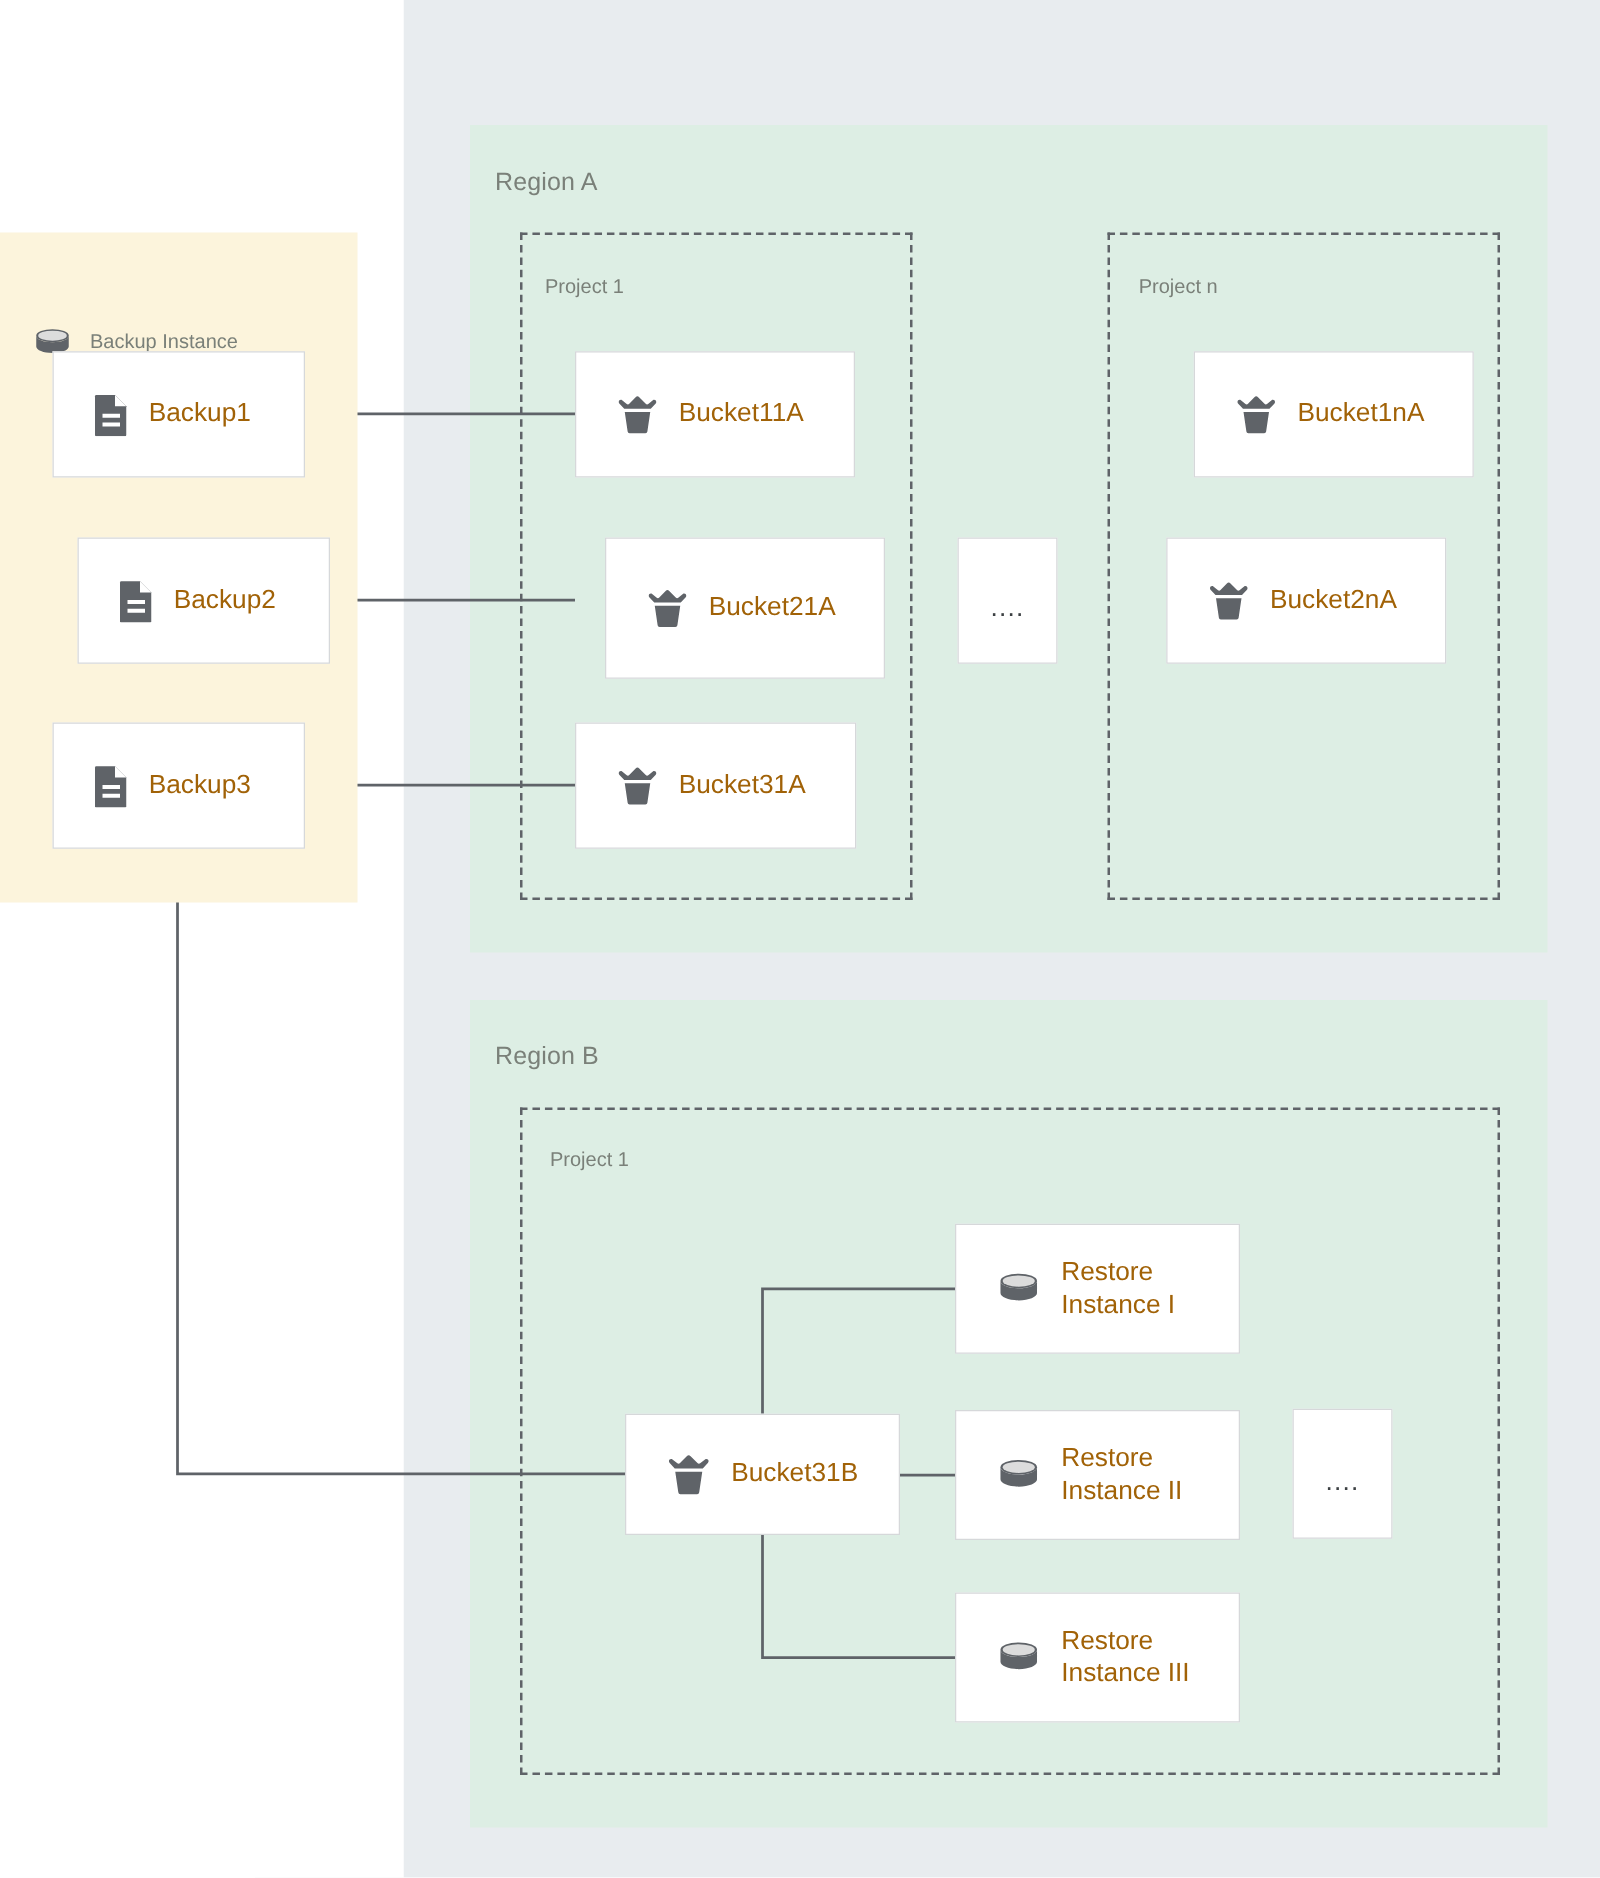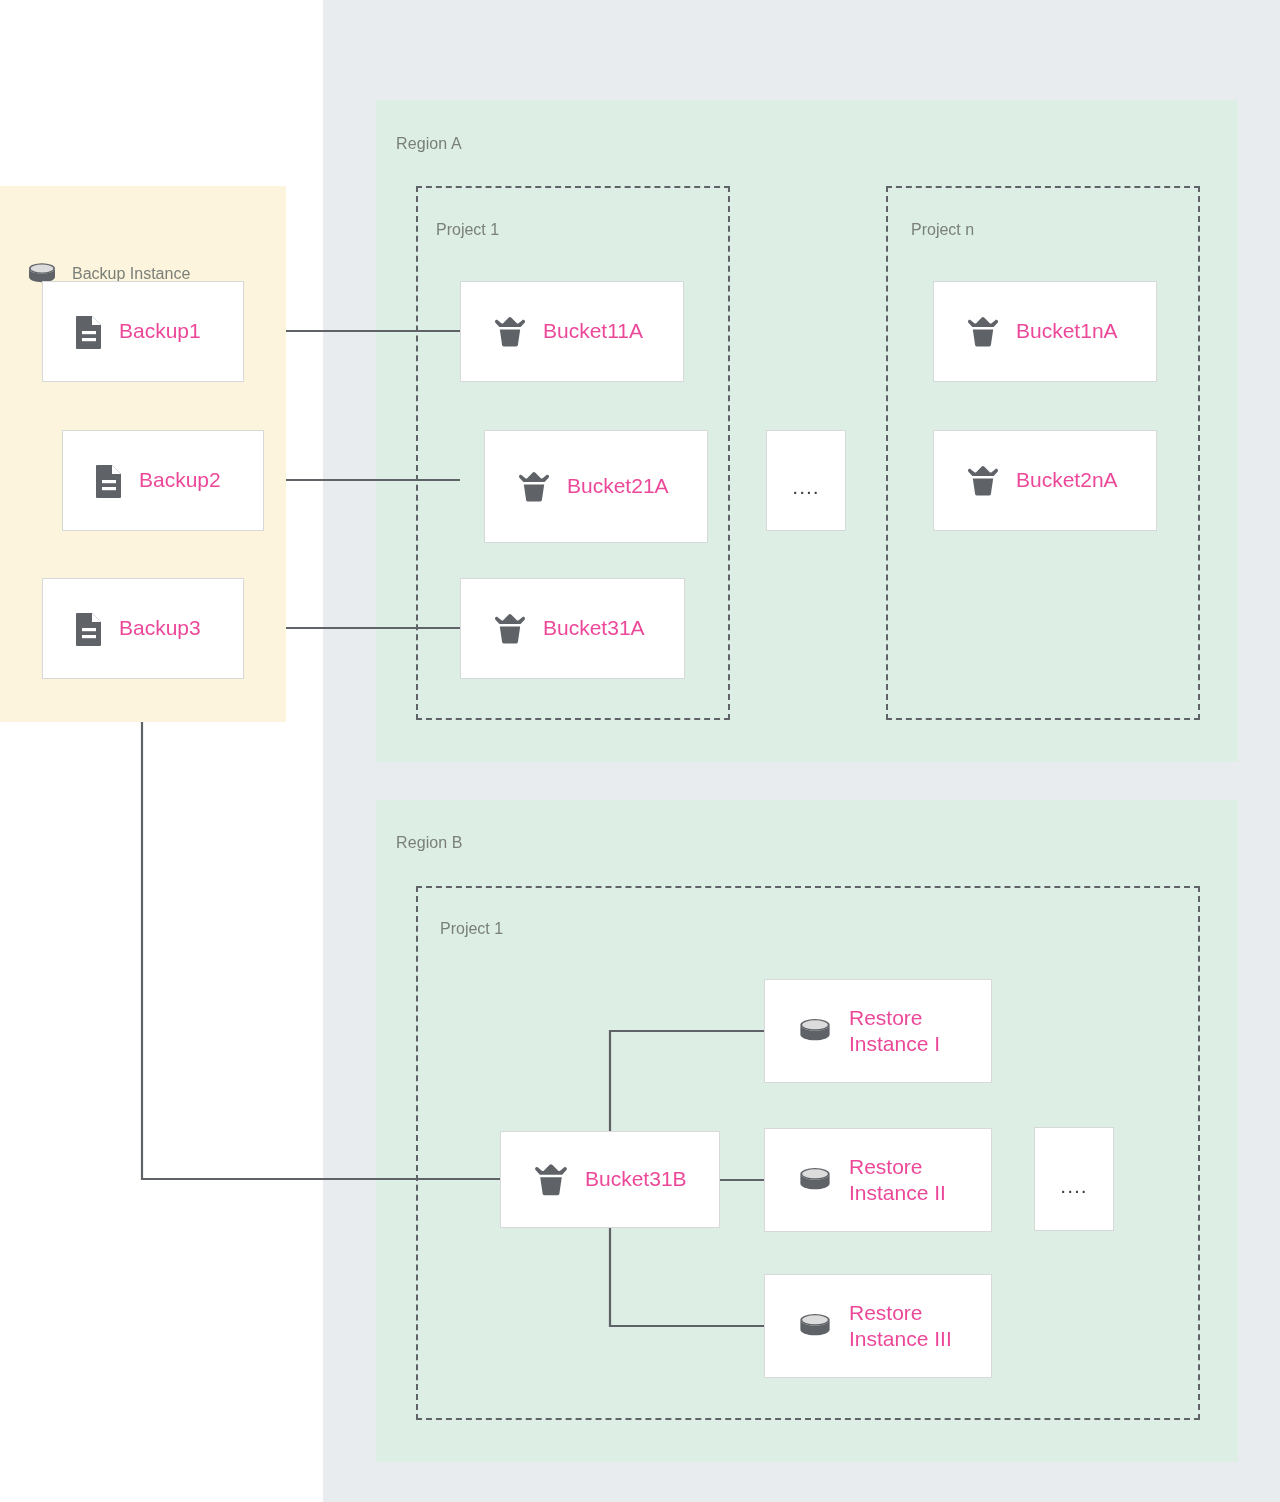--- a/index.html
+++ b/index.html
@@ -28,21 +28,21 @@
     white-space: nowrap;
   }
   .gcp-logo .wordmark b { font-weight: 400; color:#5f6368; }
 
   .region {
     position: absolute;
     background: #ddeee4;
   }
   .region-label {
     position: absolute;
-    font-size: 16px; color: #7a8079;
+    font-size: 20px; color: #7a8079;
     letter-spacing: 0.1px;
   }
   #region-a { left: 376px; top: 100px; width: 862px; height: 662px; }
   #region-b { left: 376px; top: 800px; width: 862px; height: 662px; }
 
   .project {
     position: absolute;
     border: 2px dashed #5f6368;
     background: transparent;
   }
@@ -71,21 +71,21 @@
   
   .node {
     position: absolute;
     background: #ffffff;
     border: 1px solid #d6d8da;
     display: flex; align-items: center;
     gap: 16px;
     padding-left: 32px;
   }
   .node .label {
-    font-size: 21px; color: #ec4899; line-height: 1.26;
+    font-size: 21px; color: #a16207; line-height: 1.26;
     white-space: pre-line;
   }
   .node.dots {
     justify-content: center; padding-left: 0;
   }
   .node.dots .label {
     font-size: 21px; color: #3c4043; letter-spacing: 1px;
     position: relative; top: 7px;
   }
 
@@ -96,21 +96,21 @@
 
   
   #bucket11a { left: 460px; top: 281px; width: 224px; height: 101px; }
   #bucket21a { left: 484px; top: 430px; width: 224px; height: 113px; }
   #bucket31a { left: 460px; top: 578px; width: 225px; height: 101px; }
 
   
   #dots-a { left: 766px; top: 430px; width: 80px; height: 101px; }
 
   
-  #bucket1na { left: 933px; top: 281px; width: 224px; height: 101px; }
+  #bucket1na { left: 955px; top: 281px; width: 224px; height: 101px; }
   #bucket2na { left: 933px; top: 430px; width: 224px; height: 101px; }
   #bucket3na { left: 933px; top: 578px; width: 224px; height: 101px; }
 
   
   #bucket31b { left: 500px; top: 1131px; width: 220px; height: 97px; }
   #restore1  { left: 764px; top: 979px;  width: 228px; height: 104px; }
   #restore2  { left: 764px; top: 1128px; width: 228px; height: 104px; }
   #restore3  { left: 764px; top: 1274px; width: 228px; height: 104px; }
   #dots-b    { left: 1034px; top: 1127px; width: 80px; height: 104px; }
 

